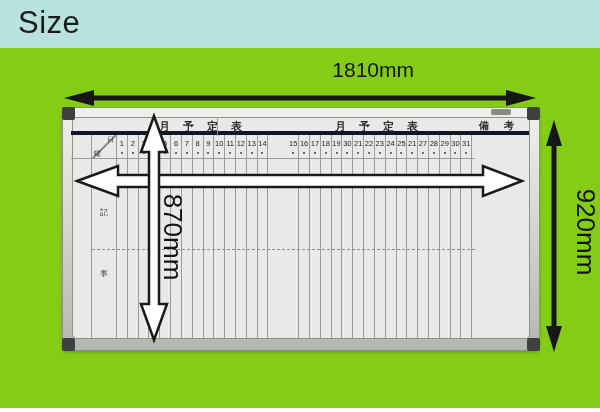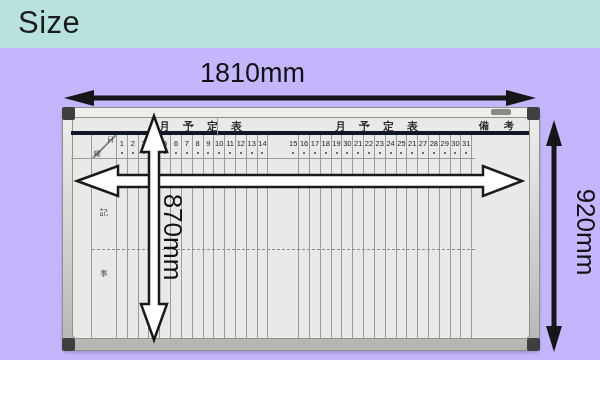--- a/index.html
+++ b/index.html
@@ -1,25 +1,25 @@
 <!DOCTYPE html>
 <html style="--banner: #b7e2dd; --surface: #e9eae7; --line: #9a9a9a;"><head>
 <meta charset="utf-8">
 <style>
   * { margin:0; padding:0; box-sizing:border-box; }
   html,body { background:#ffffff; }
   body { font-family:"Liberation Sans","DejaVu Sans",sans-serif; }
-  .stage { position:relative; width:600px; height:360px; background:#c4b5fd; overflow:hidden; }
+  .stage { position:relative; width:600px; height:408px; background:#84cc16; overflow:hidden; }
 
   
   .banner { position:absolute; left:0; top:0; width:600px; height:48px; background:var(--banner,#b7e2dd); }
   .banner .title { position:absolute; left:18px; top:5px; font-size:31px; color:#1b1b1b; letter-spacing:0.5px; }
 
   
-  .dim-top { position:absolute; left:200px; top:58px; width:214px; text-align:left; font-size:27px; color:#121212; }
+  .dim-top { position:absolute; left:200px; top:58px; width:214px; text-align:right; font-size:21px; color:#121212; }
   .svg-abs { position:absolute; }
 
   
   .board { position:absolute; left:62px; top:107px; width:478px; height:244px;
            background:linear-gradient(180deg,#eef0ec 0%,#d6d9d3 45%,#b4b7b1 100%);
            border:1px solid #8e918b; border-radius:5px; box-shadow:0 2px 3px rgba(0,0,0,0.18); }
   .cap { position:absolute; width:13px; height:13px; background:#3e403f; border-radius:2px; }
   .cap.tl{ left:-1px; top:-1px; } .cap.tr{ right:-1px; top:-1px; }
   .cap.bl{ left:-1px; bottom:-1px; } .cap.br{ right:-1px; bottom:-1px; }
   .bracket { position:absolute; left:428px; top:1px; width:20px; height:6px; background:#878a85; border-radius:2px; }

